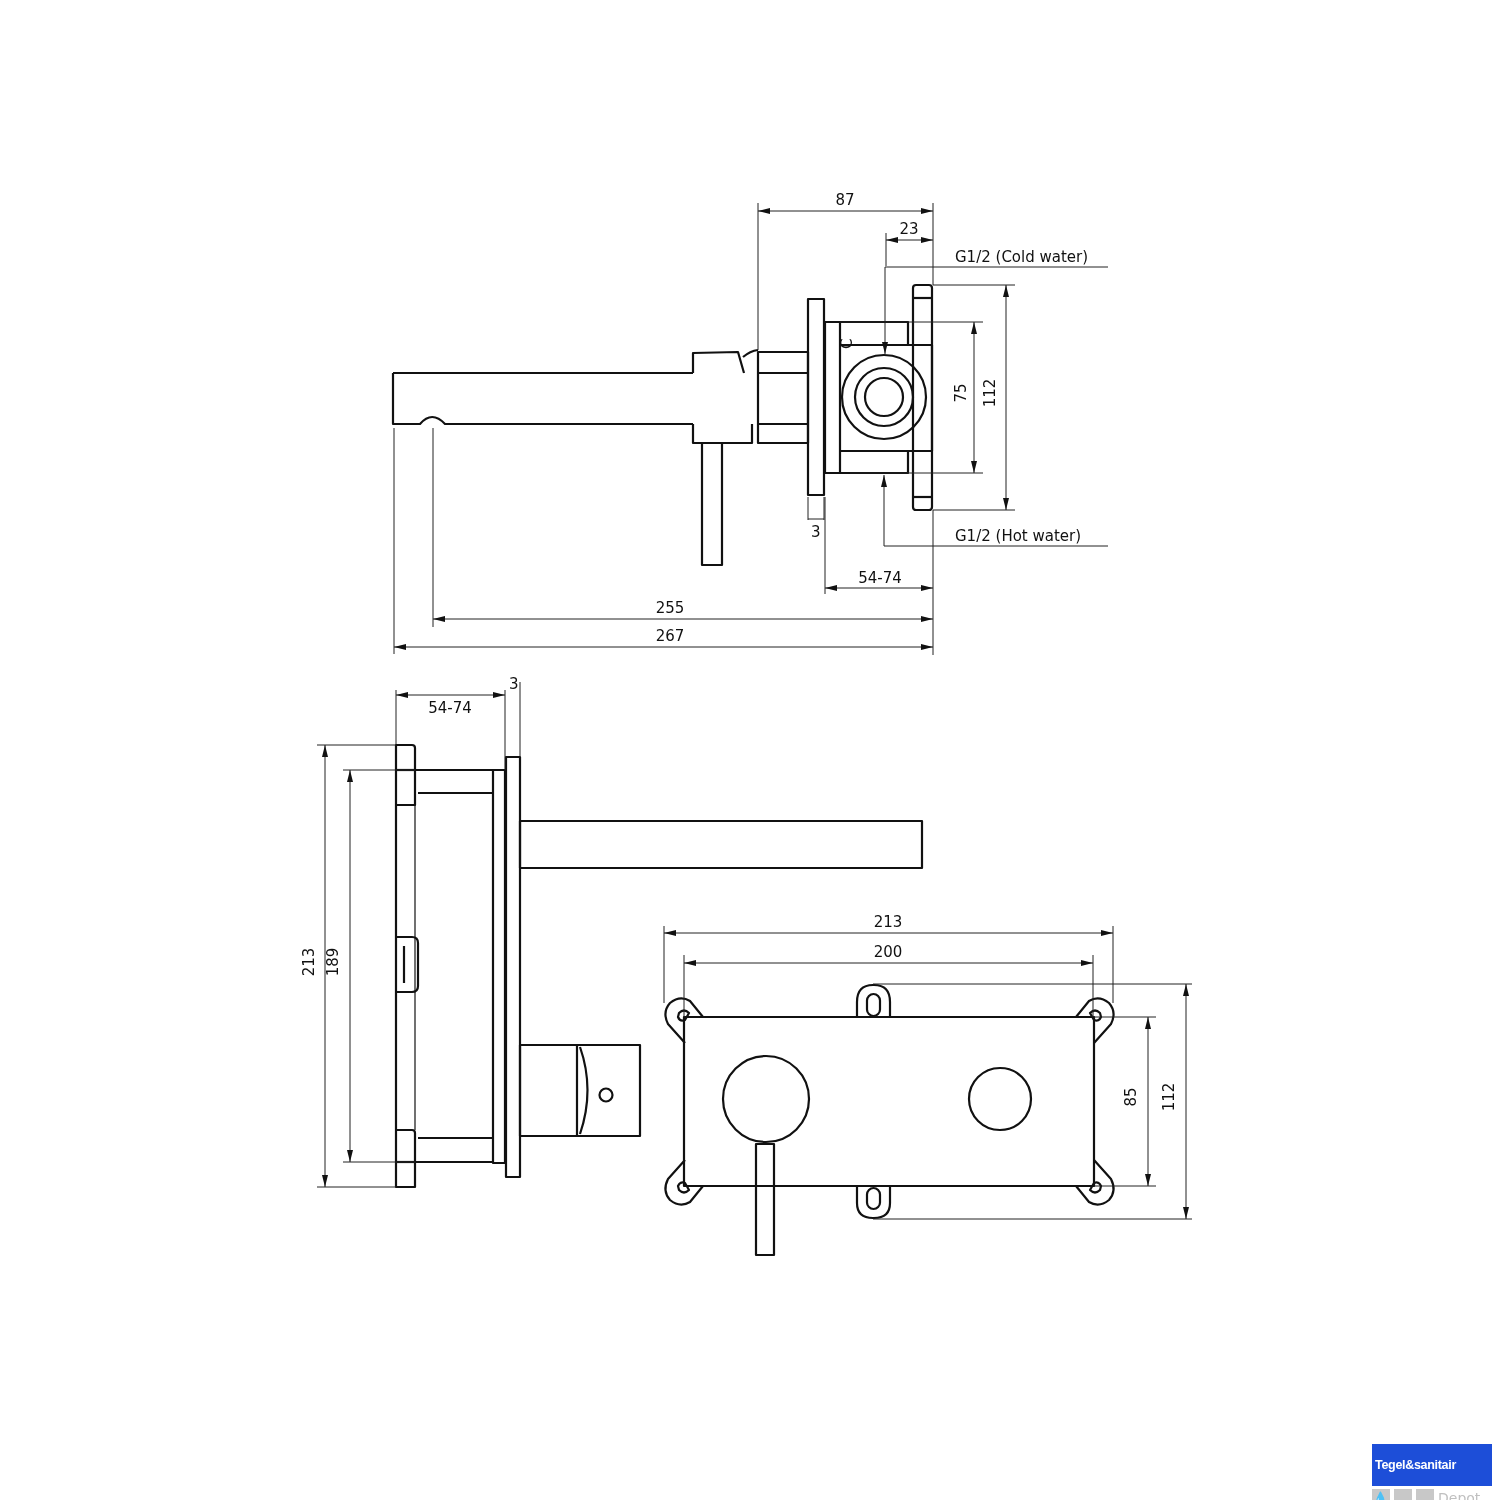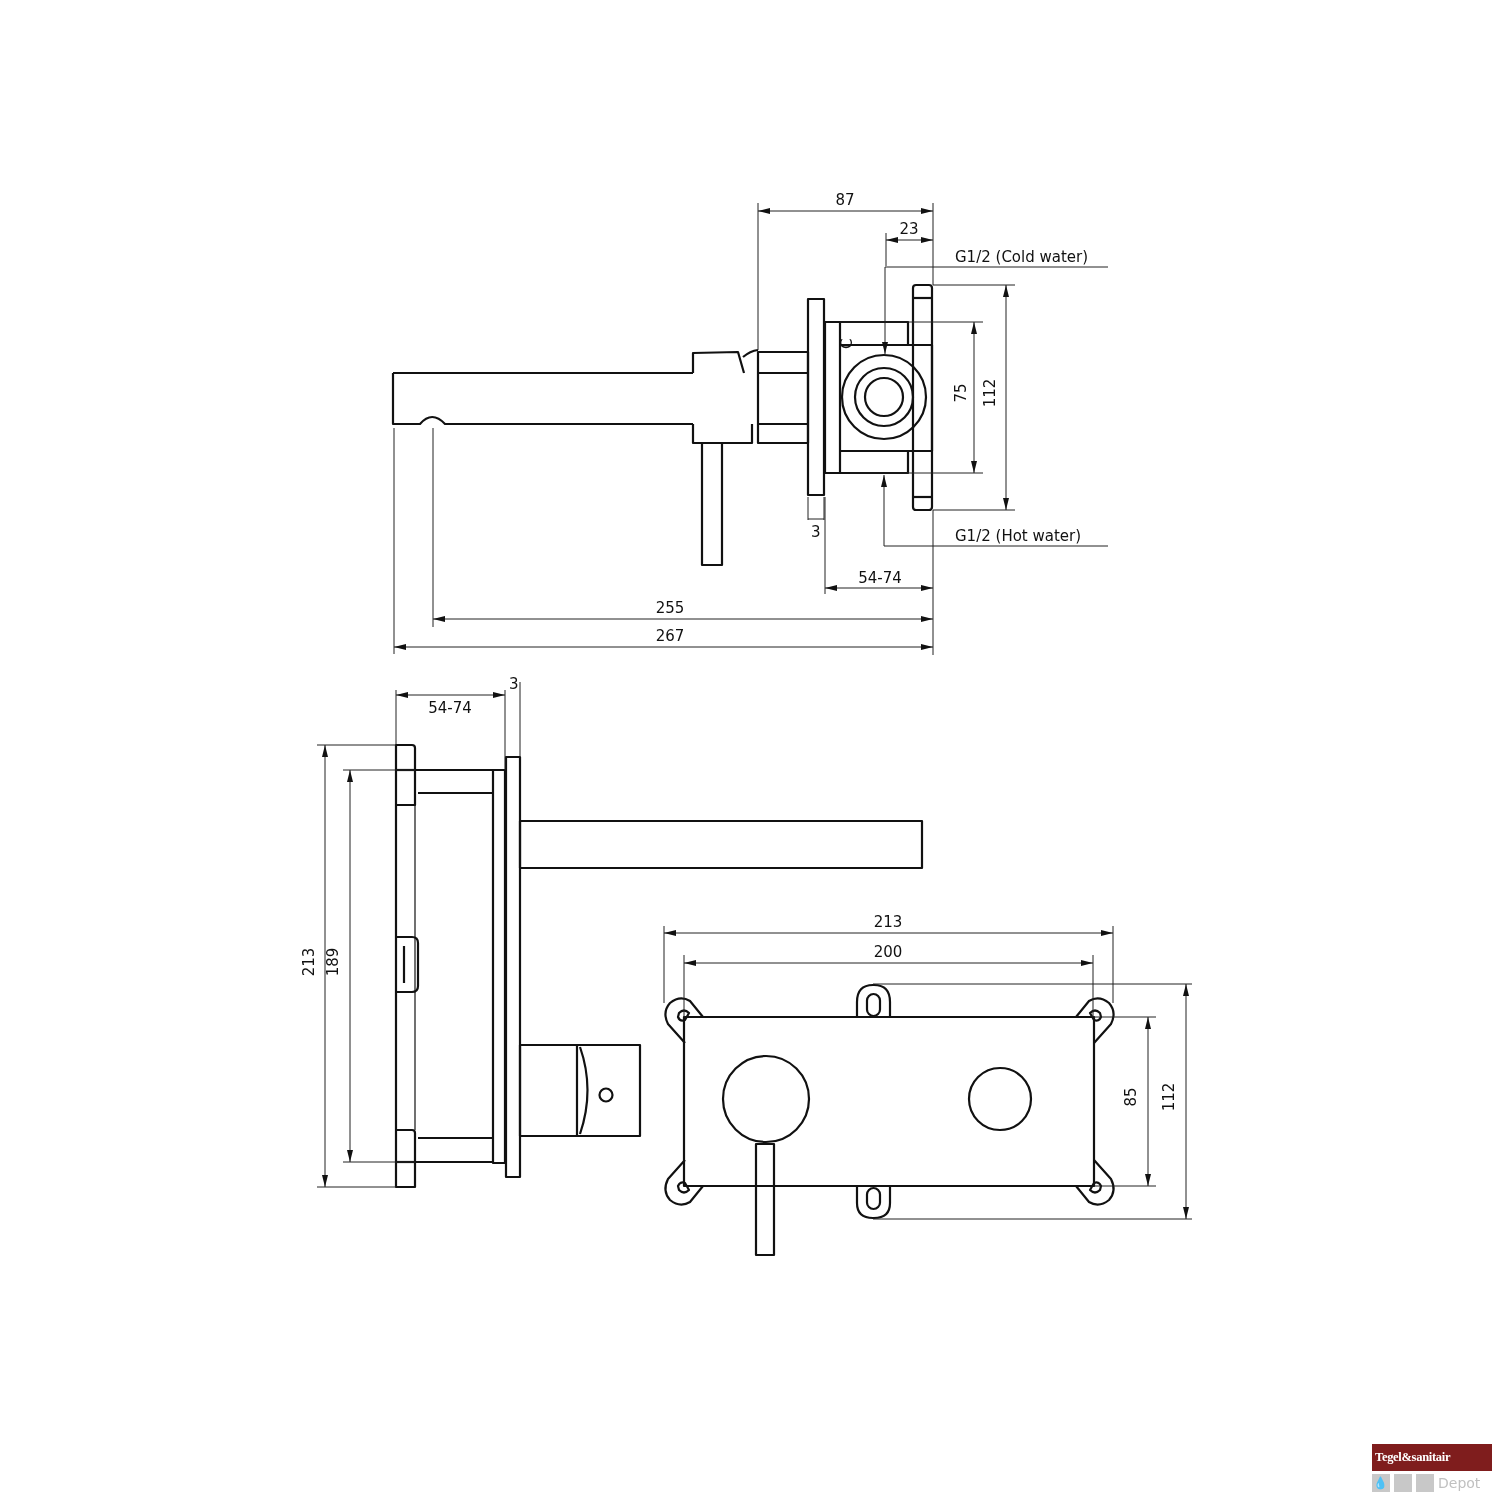--- a/index.html
+++ b/index.html
@@ -2,21 +2,21 @@
 <html><head>
 <meta charset="utf-8">
 <style>
   html, body { margin: 0; padding: 0; background: #ffffff; }
   body { width: 1500px; height: 1500px; position: relative; overflow: hidden; font-family: "DejaVu Sans", sans-serif; }
   svg { position: absolute; left: 0; top: 0; }
   .ol { fill: none; stroke: #111; stroke-width: 2.2; stroke-linejoin: round; }
   .dim { fill: none; stroke: #222; stroke-width: 1; }
   .lbl { font-family: "DejaVu Sans", sans-serif; font-size: 15px; fill: #111; }
   .logo { position: absolute; left: 1372px; top: 1444px; width: 120px; }
-  .logo-top { background: #7f1d1d; color: #fff; font-family: Liberation Serif, serif; font-weight: bold; font-size: 12.5px; padding: 6px 3px; letter-spacing: -0.3px; white-space: nowrap; }
+  .logo-top { background: #1d4ed8; color: #fff; font-family: Liberation Sans, sans-serif; font-weight: bold; font-size: 12.5px; padding: 14px 3px; letter-spacing: -0.3px; white-space: nowrap; }
   .logo-bot { display: flex; align-items: center; gap: 4px; margin-top: 3px; }
   .logo-sq { width: 18px; height: 18px; background: #c8c8c8; color: #fff; font-size: 12px; text-align: center; line-height: 18px; }
   .logo-depot { color: #c0c0c0; font-family: "DejaVu Sans", sans-serif; font-size: 14px; }
 </style>
 </head>
 <body>
 
 <svg width="1500" height="1500" viewBox="0 0 1500 1500">
   <defs>
     <marker id="arr" viewBox="0 0 12 6" refX="12" refY="3" markerWidth="12" markerHeight="6" orient="auto-start-reverse" markerUnits="userSpaceOnUse">

